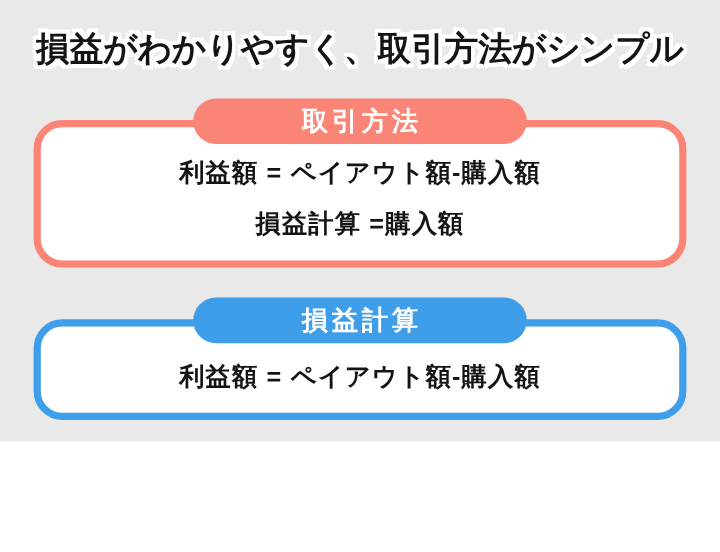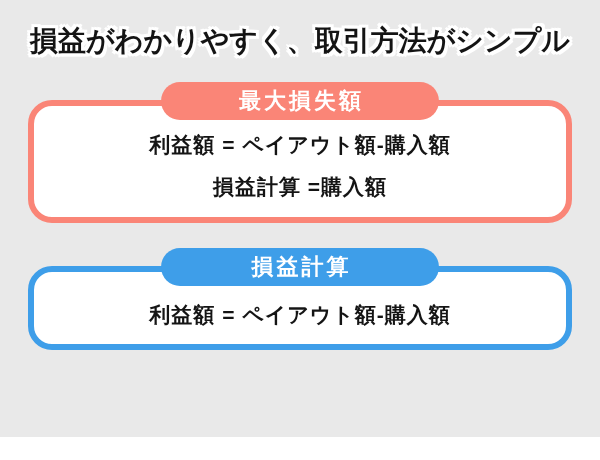--- a/index.html
+++ b/index.html
@@ -4,21 +4,21 @@
 <style>
   * { margin: 0; padding: 0; box-sizing: border-box; }
   html, body { background: #fff; }
   body {
     font-family: "Liberation Sans", "DejaVu Sans", sans-serif;
     -webkit-font-smoothing: antialiased;
   }
   .page {
     position: relative;
     width: 600px;
-    height: 437px;
+    height: 368px;
     background: var(--background, #E9E9E9);
     overflow: hidden;
   }
   
   .outlined {
     color: var(--text, #141414);
     text-shadow:
       3px 0 0 #fff, -3px 0 0 #fff, 0 3px 0 #fff, 0 -3px 0 #fff,
       2px 2px 0 #fff, -2px 2px 0 #fff, 2px -2px 0 #fff, -2px -2px 0 #fff,
       3px 3px 0 #fff, -3px -3px 0 #fff, 3px -3px 0 #fff, -3px 3px 0 #fff;
@@ -81,21 +81,21 @@
 </style>
 </head>
 <body>
 
 <div class="page">
 
   <h1 class="title outlined">損益がわかりやすく、取引方法がシンプル</h1>
 
   <section>
     <div class="badge badge-red">
-      <span>最大損失額</span>
+      <span>取引方法</span>
     </div>
     <div class="box box-red">
       <p class="formula">利益額 = ペイアウト額-購入額</p>
       <p class="formula">損益計算 =購入額</p>
     </div>
   </section>
 
   <section>
     <div class="badge badge-blue">
       <span>損益計算</span>

